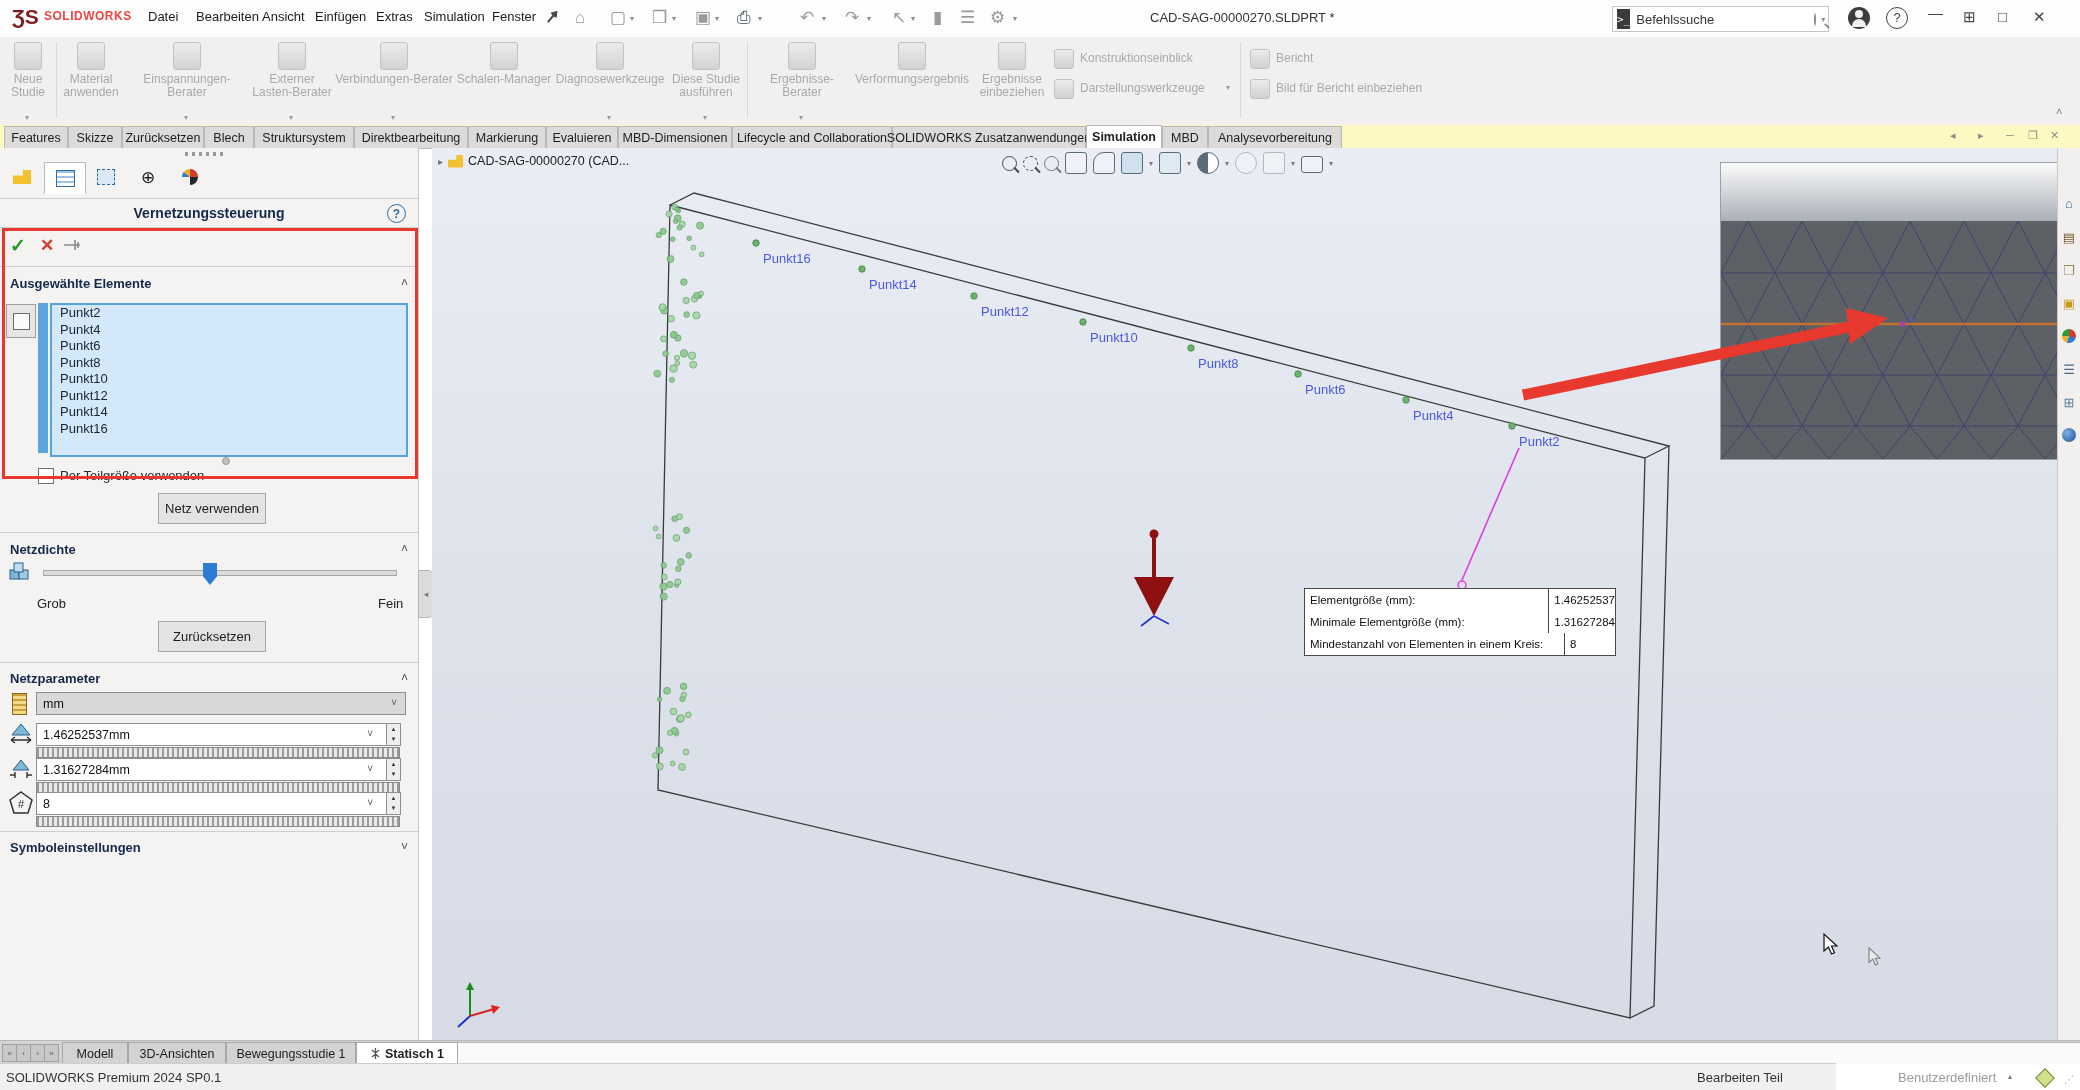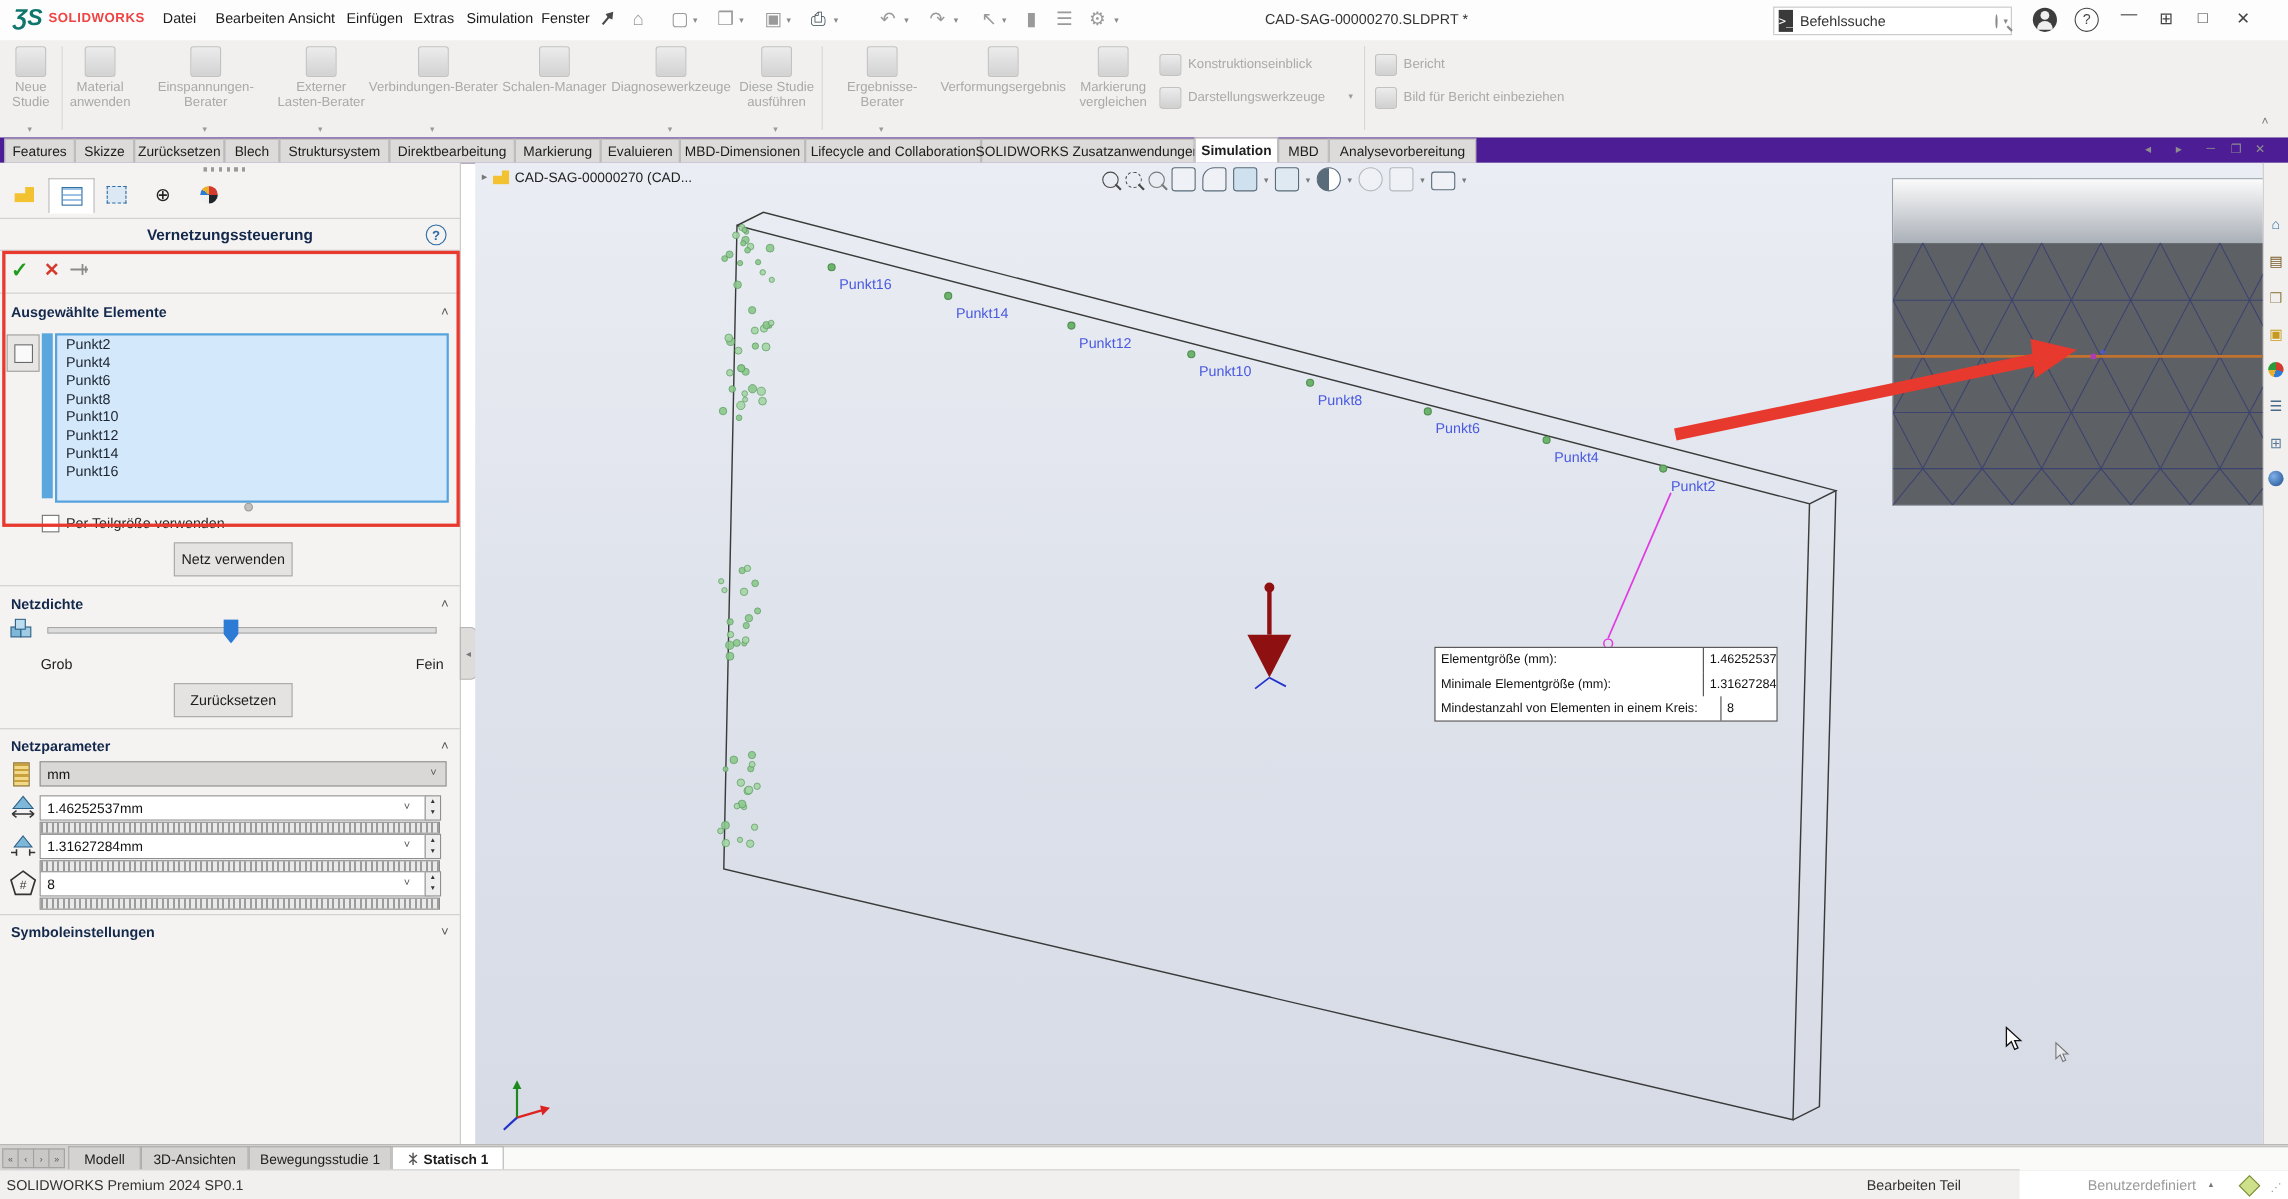--- a/index.html
+++ b/index.html
@@ -20,21 +20,21 @@
   .winbtn{top:8px;font-size:15px;color:#444}
   
   #ribbon{left:0;top:37px;width:2080px;height:88px;background:#f1f0ef;border-bottom:1px solid #d2d1d0}
   .rbtn{position:absolute;top:5px;text-align:center;color:#a9a9a9;font-size:12px;line-height:13px}
   .rico{width:26px;height:26px;margin:0 auto 3px auto;background:linear-gradient(#ececec,#d2d2d2);border:1px solid #c2c2c2;border-radius:3px}
   .rsep{position:absolute;top:5px;width:1px;height:76px;background:#d8d7d6}
   .stk{position:absolute;color:#a9a9a9;font-size:12px;white-space:nowrap}
   .stkico{position:absolute;width:18px;height:18px;background:linear-gradient(#ececec,#d0d0d0);border:1px solid #c2c2c2;border-radius:3px}
   .rbdd{position:absolute;font-size:8px;color:#9a9a9a}
   
-  #cmdtabs{left:0;top:125px;width:2080px;height:23px;background:#4c1d95;border-bottom:1px solid #bdbcbb}
+  #cmdtabs{left:0;top:125px;width:2080px;height:23px;background:#fef9c3;border-bottom:1px solid #bdbcbb}
   .tab{position:absolute;top:1px;height:21px;background:#dcdbda;border:1px solid #b9b8b7;border-bottom:0;
        font-size:12.5px;color:#1d1d1d;display:flex;align-items:center;justify-content:center;white-space:nowrap}
   .tab.active{background:#fff;font-weight:bold;height:22px;top:0}
   .vwc{top:4px;font-size:11px;color:#8d8d8d}
   
   #pm{left:0;top:148px;width:418px;height:892px;background:#f4f3f2;border-right:1px solid #c9c8c7}
   .pmtab{position:absolute;top:14px;width:40px;height:30px;display:flex;align-items:center;justify-content:center}
   .pmtab.active{background:#fff;border:1px solid #b9b8b7;border-bottom-color:#fff}
   #pmtitle{left:0;top:50px;width:418px;height:28px;border-top:1px solid #cfcecd;border-bottom:1px solid #cfcecd;display:flex;align-items:center;justify-content:center;font-weight:bold;font-size:14px;color:#13284b}
   .help{position:absolute;right:12px;top:4px;width:17px;height:17px;border:1.5px solid #2d6da3;border-radius:50%;color:#2d6da3;font-size:12px;display:flex;align-items:center;justify-content:center;font-weight:bold}
@@ -75,21 +75,21 @@
   #modeltabs{left:0;top:1040px;width:2080px;height:23px;background:#d4d3d2;border-top:1px solid #b9b8b7}
   .mtab{position:absolute;top:1px;height:21px;background:#d4d3d2;border:1px solid #a9a8a7;border-bottom:0;font-size:12.5px;color:#1d1d1d;display:flex;align-items:center;justify-content:center;white-space:nowrap}
   .mtab.active{background:#fff;font-weight:bold}
   .navb{position:absolute;top:3px;width:13px;height:16px;background:#c9c8c7;border:1px solid #a0a0a0;font-size:8px;color:#555;display:flex;align-items:center;justify-content:center}
   #statusbar{left:0;top:1063px;width:1836px;height:27px;background:#f1f0ef;border-top:1px solid #cfcecd;font-size:13px;color:#333}
 </style>
 </head>
 <body class="nosel">
 
 <div id="titlebar" class="abs">
-  <span class="abs" style="left:12px;top:5px;font-size:21px;font-style:italic;font-weight:bold;color:#0f766e">ƷS</span>
+  <span class="abs" style="left:12px;top:5px;font-size:21px;font-weight:bold;color:#7f1d1d">ƷS</span>
   <span class="abs" style="left:44px;top:9px;font-size:12px;color:#ef4444;letter-spacing:.5px"><b>SOLIDWORKS</b></span>
   <span class="abs menuitem" style="left:148px">Datei</span>
   <span class="abs menuitem" style="left:196px">Bearbeiten</span>
   <span class="abs menuitem" style="left:262px">Ansicht</span>
   <span class="abs menuitem" style="left:315px">Einfügen</span>
   <span class="abs menuitem" style="left:376px">Extras</span>
   <span class="abs menuitem" style="left:424px">Simulation</span>
   <span class="abs menuitem" style="left:492px">Fenster</span>
   <svg class="abs" style="left:545px;top:8px" width="16" height="18">
       <path d="M8 1 L12 7 L9 8 L9 16 L7 16 L7 8 L4 7 Z" fill="#4a4a4a" transform="rotate(40 8 8)"></path>
@@ -140,21 +140,21 @@
   <div class="rbtn" style="left:60px;width:62px"><div class="rico"></div><span>Material anwenden</span></div>
   <div class="rbtn" style="left:124px;width:126px"><div class="rico"></div><span>Einspannungen-Berater</span></div>
   <div class="rbtn" style="left:252px;width:80px"><div class="rico"></div><span>Externer Lasten-Berater</span></div>
   <div class="rbtn" style="left:334px;width:120px"><div class="rico"></div><span>Verbindungen-Berater</span></div>
   <div class="rbtn" style="left:456px;width:96px"><div class="rico"></div><span>Schalen-Manager</span></div>
   <div class="rbtn" style="left:554px;width:112px"><div class="rico"></div><span>Diagnosewerkzeuge</span></div>
   <div class="rbtn" style="left:668px;width:76px"><div class="rico"></div><span>Diese Studie ausführen</span></div>
   <div class="rsep" style="left:747px"></div>
   <div class="rbtn" style="left:752px;width:100px"><div class="rico"></div><span>Ergebnisse-Berater</span></div>
   <div class="rbtn" style="left:854px;width:116px"><div class="rico"></div><span>Verformungsergebnis</span></div>
-  <div class="rbtn" style="left:972px;width:80px"><div class="rico"></div><span>Markierung vergleichen</span></div>
+  <div class="rbtn" style="left:972px;width:80px"><div class="rico"></div><span>Ergebnisse einbeziehen</span></div>
 
   <span class="stkico" style="left:1054px;top:12px"></span>
   <span class="stk" style="left:1080px;top:14px">Konstruktionseinblick</span>
   <span class="stkico" style="left:1054px;top:42px"></span>
   <span class="stk" style="left:1080px;top:44px">Darstellungswerkzeuge</span>
   <span class="rbdd" style="left:1226px;top:46px">▾</span>
   <div class="rsep" style="left:1240px"></div>
   <span class="stkico" style="left:1250px;top:12px"></span>
   <span class="stk" style="left:1276px;top:14px">Bericht</span>
   <span class="stkico" style="left:1250px;top:42px"></span>

